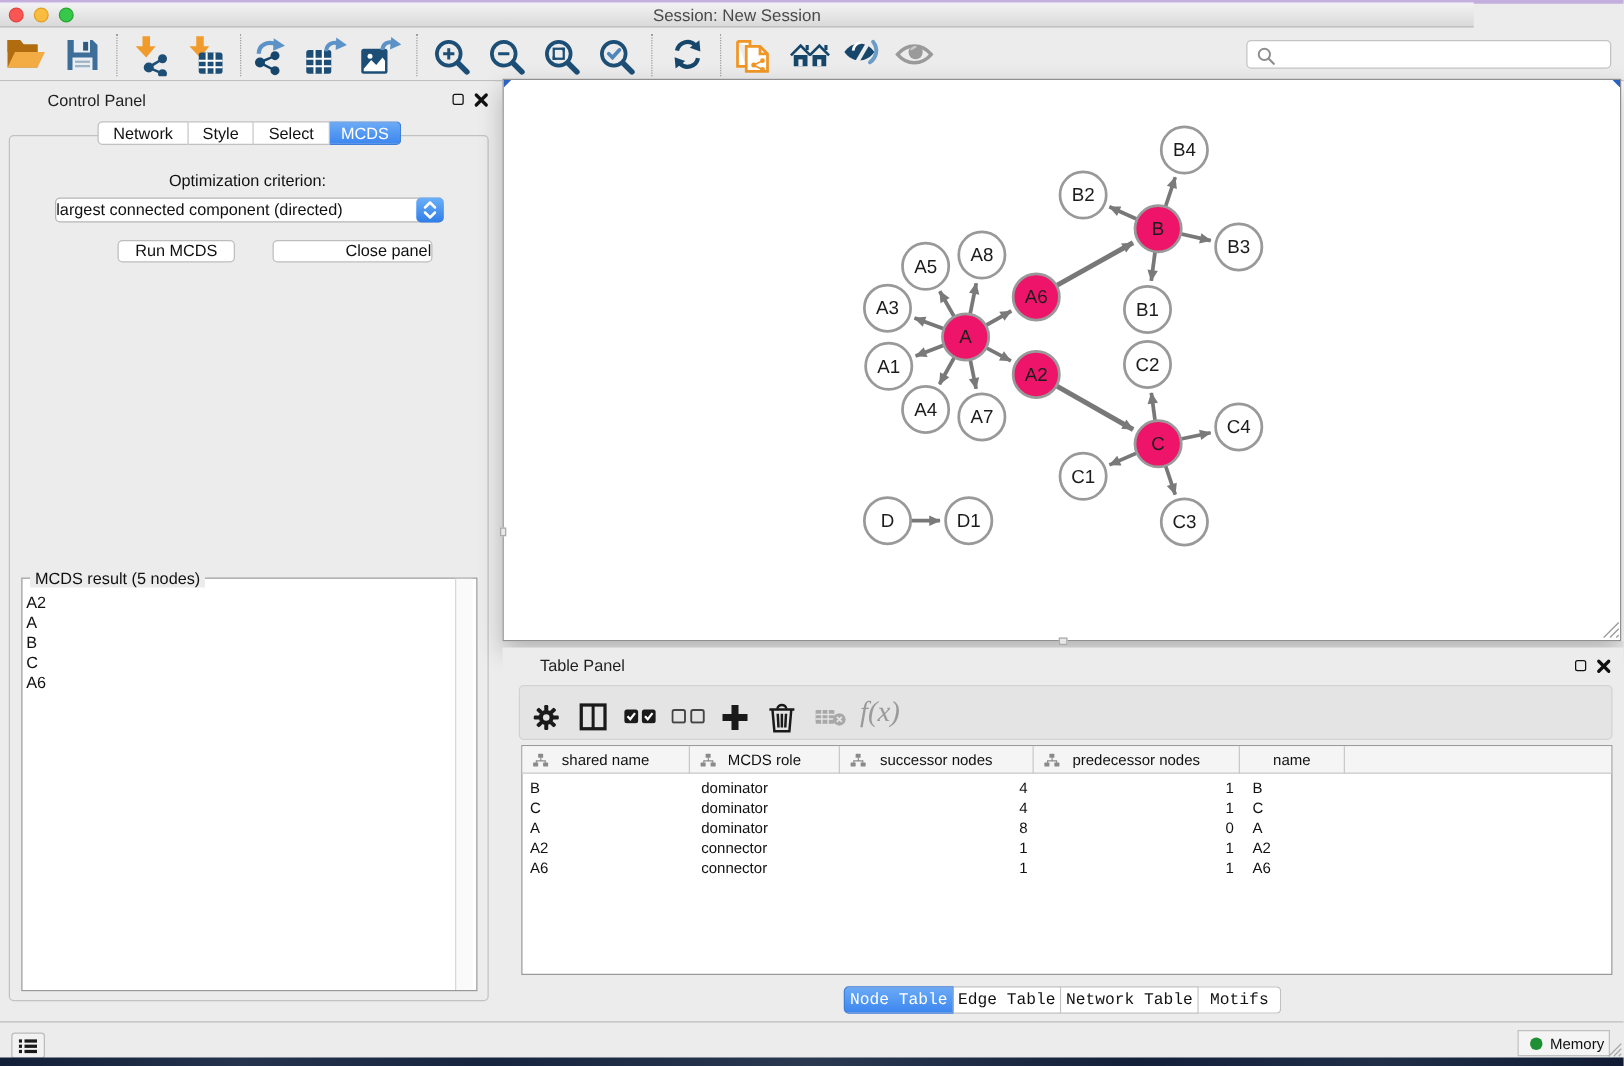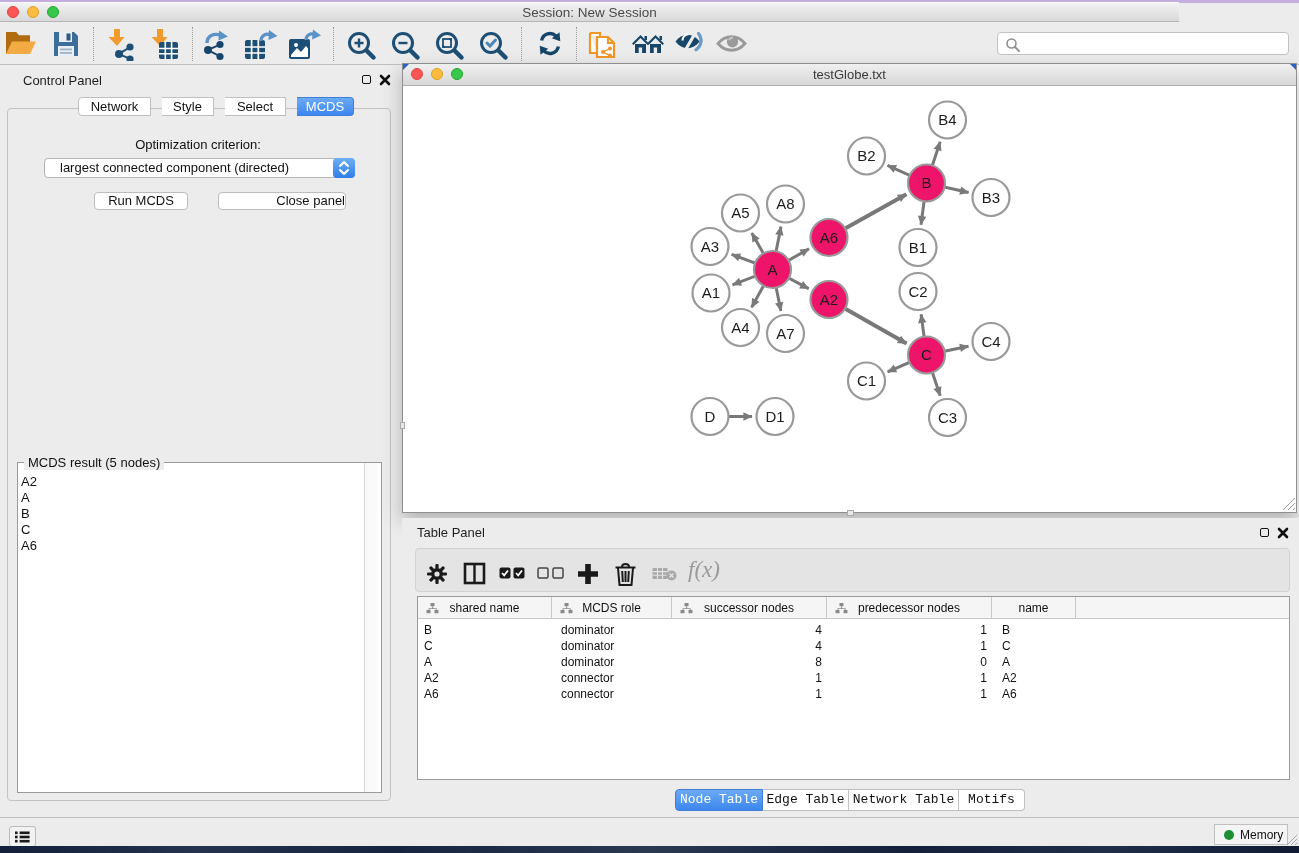--- a/index.html
+++ b/index.html
@@ -14,34 +14,34 @@
   border-top:1px solid #f9f9f9;}
 #titlebar .title { width:100%; text-align:center; font-size:13.5px; color:#4a4a4a; line-height:20px; }
 .light { border-radius:50%; }
 #toolbar { left:0; top:23px; width:1299px; height:42px; background:#ececec; border-bottom:1px solid #c0c0c0; }
 .tbsep { position:absolute; top:4px; height:34px; width:0; border-left:1px dotted #9f9f9f; }
 #searchbox { position:absolute; left:997px; top:9px; width:292px; height:23px; background:#fff;
   border:1px solid #c3c3c3; border-radius:4px; }
 
 
 #cpanel { left:0; top:65px; width:396px; height:752px; background:#ececec; }
-.panelhead { font-size:13px; color:#1f1f1f; }
-.tabbar { position:absolute; display:flex; height:19px;gap:11px; }
+.panelhead { font-size:13px; color:#1f1f1f;margin-left:15px; }
+.tabbar { position:absolute; display:flex; height:19px; }
 .tab { border:1px solid #c0c0c0; border-left:none; background:#fff; color:#111;
   font-size:13px; text-align:center; line-height:17px; }
 .tab.first { border-left:1px solid #c0c0c0; border-radius:4px 0 0 4px; }
 .tab.last { border-radius:0 4px 4px 0; }
 .tab.sel { background:linear-gradient(#6baaf6,#3c86ef); color:#fff; border-color:#3f7fd8; }
 #cp-content { position:absolute; left:7px; top:43px; width:384px; height:693px;
   border:1px solid #c2c2c2; border-radius:4px; background:#ececec; }
 .btn { position:absolute; background:#fff; border:1px solid #bdbdbd; border-radius:4px;
   font-size:13px; color:#111; text-align:center; }
 #dropdown { position:absolute; left:44px; top:93px; width:311px; height:20px; background:#fff;
   border:1px solid #b5b5b5; border-radius:4px; font-size:13px; color:#111; line-height:18px;
-  padding-left:15px; }
+  padding-left:0; }
 #dd-btn { position:absolute; right:-1px; top:-1px; width:22px; height:20px; border-radius:4px;
   background:linear-gradient(#6db0f8,#2f7de8); }
 #mcds-box { position:absolute; left:17px; top:397px; width:365px; height:331px; background:#fff;
   border:1px solid #9a9a9a; }
 #mcds-title { position:absolute; left:24px; top:390px; background:#ececec; padding:0 4px;
   font-size:13px; color:#111; }
 #mcds-list { position:absolute; left:21px; top:409px; font-size:13px; color:#111; line-height:16px; }
 #mcds-scroll { position:absolute; left:364px; top:398px; width:14px; height:329px;
   background:#fafafa; border-left:1px solid #d8d8d8; }
 
@@ -257,26 +257,20 @@
   <div id="mcds-scroll"></div>
 </div>
 <div class="abs" style="left:1296px;top:65px;width:3px;height:448px;background:#ffffff;"></div>
 <div class="abs" id="netwin">
   <svg class="abs" style="left:0;top:0;z-index:5;" width="6" height="6" viewBox="0 0 6 6">
       <path d="M0 0 H6 L0 6 z" fill="#2a62c6"></path>
     </svg>
   <svg class="abs" style="right:0;top:0;z-index:5;" width="6" height="6" viewBox="0 0 6 6">
       <path d="M0 0 H6 V6 z" fill="#2a62c6"></path>
     </svg>
-  <div id="nettitle">
-    <div class="title">testGlobe.txt</div>
-    <div class="abs light" style="left:8px;top:4px;width:12px;height:12px;background:#fb5654;border:1px solid #e0443e;"></div>
-    <div class="abs light" style="left:28px;top:4px;width:12px;height:12px;background:#fcbc40;border:1px solid #dfa023;"></div>
-    <div class="abs light" style="left:48px;top:4px;width:12px;height:12px;background:#35c84a;border:1px solid #27a532;"></div>
-  </div>
   <svg class="abs" style="left:877px;top:431px;" width="16" height="16" viewBox="0 0 16 16">
     <g stroke="#9a9a9a" stroke-width="1">
         <path d="M15 3 L3 15 M15 8 L8 15 M15 13 L13 15"></path>
       </g>
   </svg>
   <div class="abs" style="left:-3px;top:358px;width:5px;height:7px;background:#e8e8e8;border:1px solid #aaa;"></div>
   <div class="abs" style="left:444px;top:446px;width:7px;height:6px;background:#e8e8e8;border:1px solid #aaa;"></div>
   <svg id="graph" class="abs" style="left:0;top:22px;" width="893" height="426" viewBox="403 86 893 426">
     <defs>
         <marker id="arr" viewBox="0 0 10 10" refX="9" refY="5" markerWidth="10" markerHeight="10" markerUnits="userSpaceOnUse" orient="auto">

